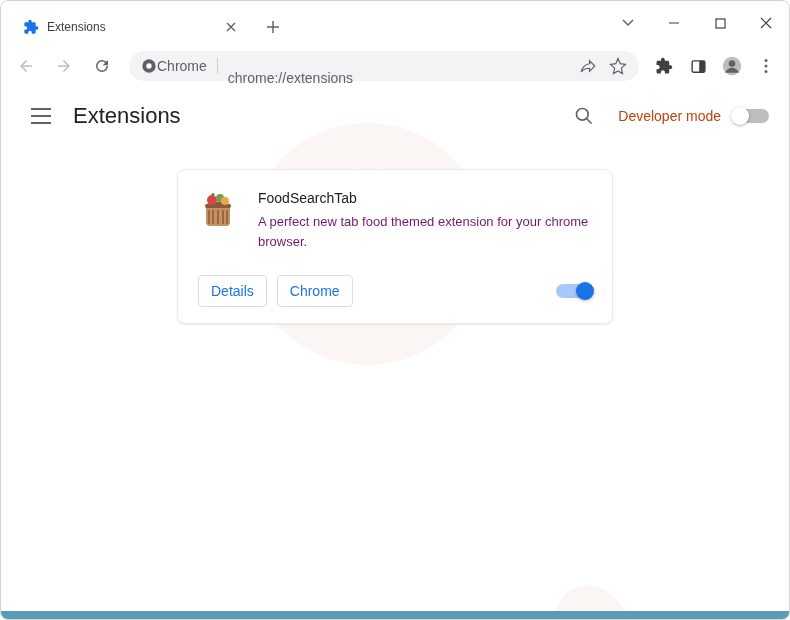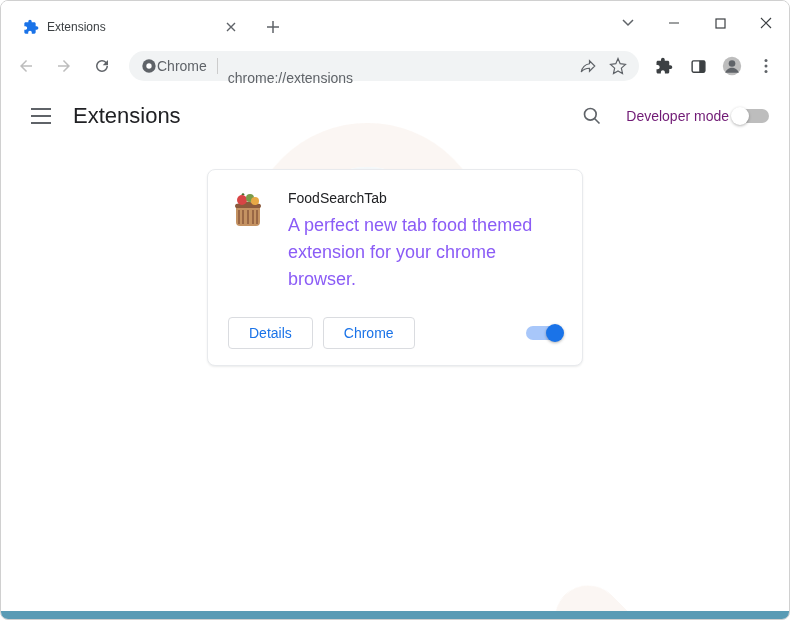--- a/index.html
+++ b/index.html
@@ -31,36 +31,36 @@
 .omnibox-url { font-size: 14px; color: #5f6368; flex: 1; margin-top: 24px; }
 .omnibox-actions { display: flex; gap: 12px; align-items: center; }
 .tb-icon { width: 30px; height: 30px; display: flex; align-items: center; justify-content: center; cursor: pointer; color: #5f6368; }
 
 
 .ext-header { height: 58px; display: flex; align-items: center; padding: 0 20px; z-index: 2; position: relative; }
 .menu-btn { width: 40px; height: 40px; display: flex; align-items: center; justify-content: center; cursor: pointer; }
 .ext-title { font-size: 22px; color: #202124; font-weight: 500; margin-left: 12px; }
 .ext-header-right { margin-left: auto; display: flex; align-items: center; gap: 16px; }
 .search-ext { width: 36px; height: 36px; display: flex; align-items: center; justify-content: center; cursor: pointer; }
-.dev-mode { display: flex; align-items: center; gap: 4px; font-size: 14px; color: #701a75; justify-content: space-between; }
+.dev-mode { display: flex; align-items: center; gap: 12px; font-size: 14px; color: #c2410c; justify-content: space-between; }
 .toggle { width: 36px; height: 14px; background: #bdbdbd; border-radius: 7px; position: relative; cursor: pointer; }
 .toggle-knob { width: 18px; height: 18px; background: #fff; border-radius: 50%; position: absolute; top: -2px; left: -2px; box-shadow: 0 1px 3px rgba(0,0,0,0.3); }
 .toggle.on { background: #a8c7fa; }
 .toggle.on .toggle-knob { left: auto; right: -2px; background: #1a73e8; }
 
 
 .content { padding: 24px; display: flex; justify-content: center; z-index: 2; position: relative; }
-.ext-card { width: 376px; background: #fff; border: 1px solid #e8eaed; border-radius: 8px; padding: 20px 20px 16px 20px; box-shadow: 0 1px 2px rgba(60,64,67,0.1); }
+.ext-card { width: 436px; background: #fff; border: 1px solid #e8eaed; border-radius: 8px; padding: 20px 20px 16px 20px; box-shadow: 0 1px 2px rgba(60,64,67,0.1); }
 .ext-card-top { display: flex; gap: 20px; margin-bottom: 24px; }
 .ext-icon { width: 40px; height: 40px; flex-shrink: 0; }
 .ext-info { flex: 1; }
 .ext-name { font-size: 14px; color: #202124; margin-bottom: 6px; }
-.ext-desc { font-size: 18px; color: #8b5cf6; line-height: 1.5; }
+.ext-desc { font-size: 13px; color: #701a75; line-height: 1.5; }
 .ext-card-bottom { display: flex; align-items: center; gap: 10px; }
-.ext-btn { padding: 7px 20px; border: 1px solid #dadce0; border-radius: 4px; background: #fff; color: #1a73e8; font-size: 14px; cursor: pointer; font-weight: 500; }
+.ext-btn { padding: 7px 12px; border: 1px solid #dadce0; border-radius: 4px; background: #fff; color: #1a73e8; font-size: 14px; cursor: pointer; font-weight: 500; }
 .ext-toggle-wrap { margin-left: auto; }
 
 .bottom-border { position: absolute; bottom: 0; left: 0; right: 0; height: 8px; background: #5a9bb5; z-index: 3; }
 
 svg { display: block; }
 </style>
 </head>
 <body>
 
 <div class="watermark">

